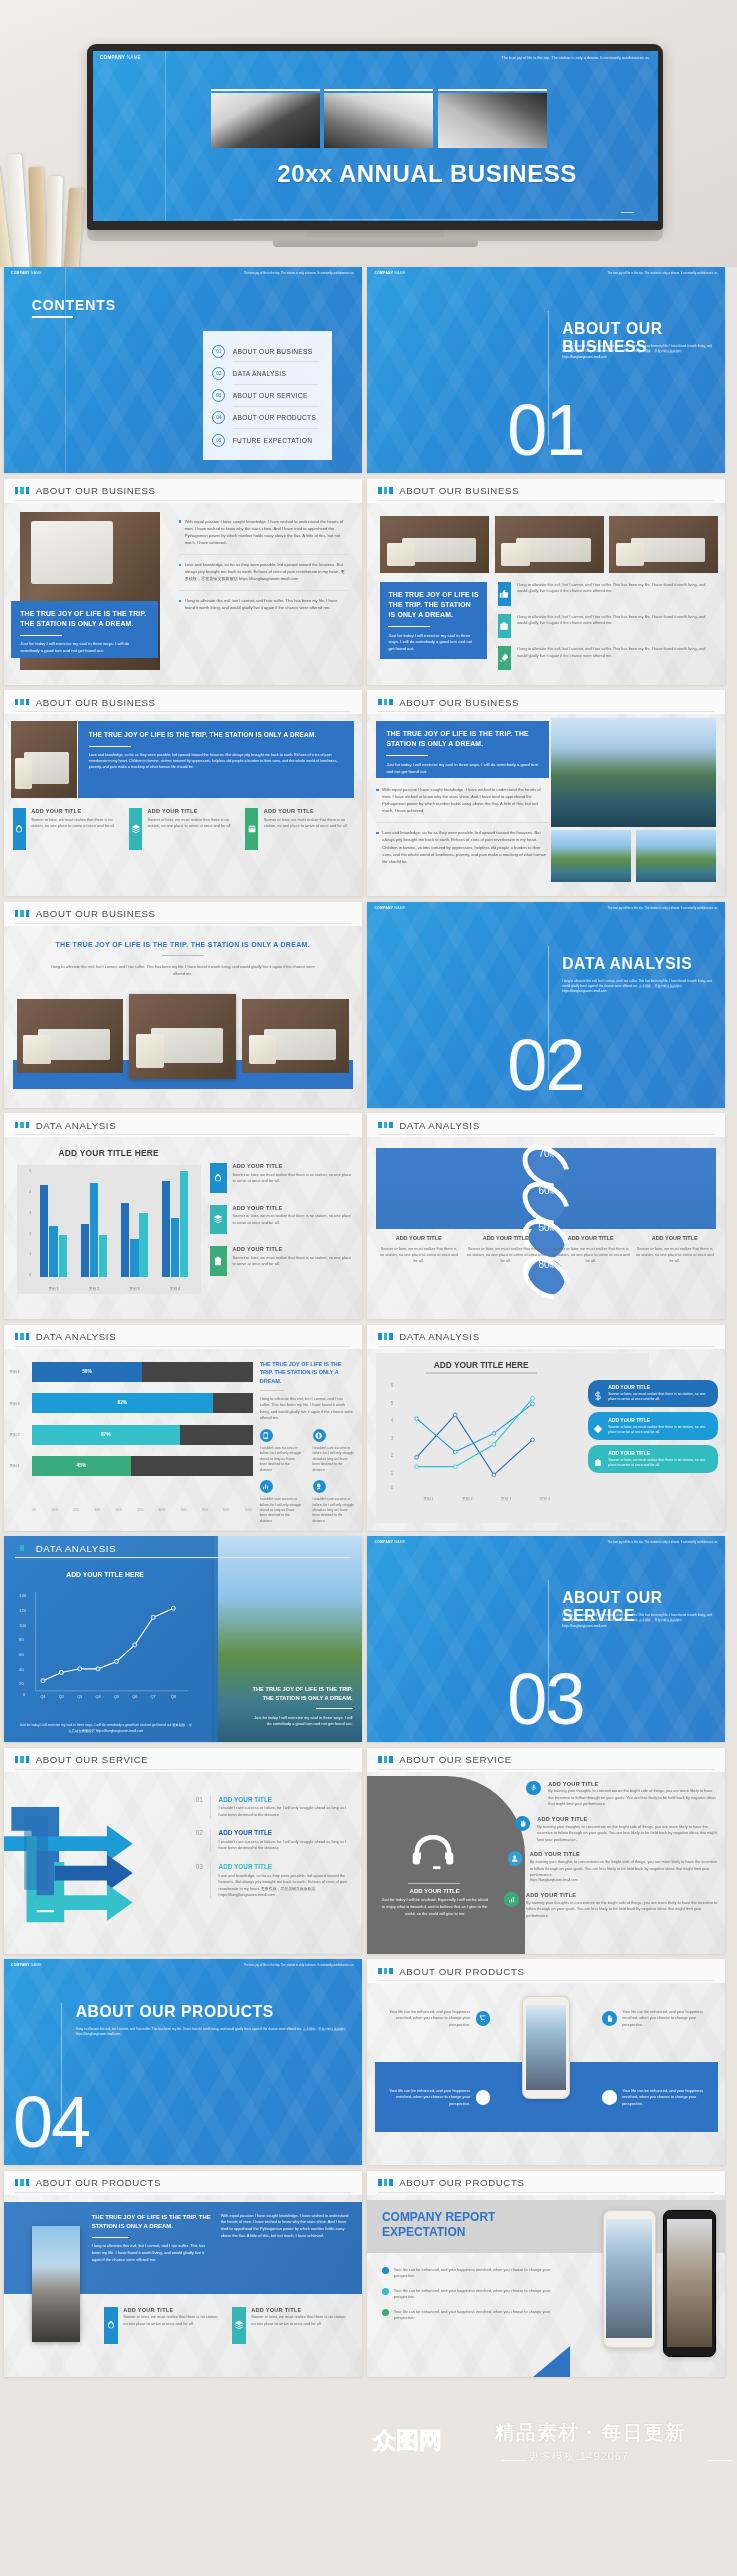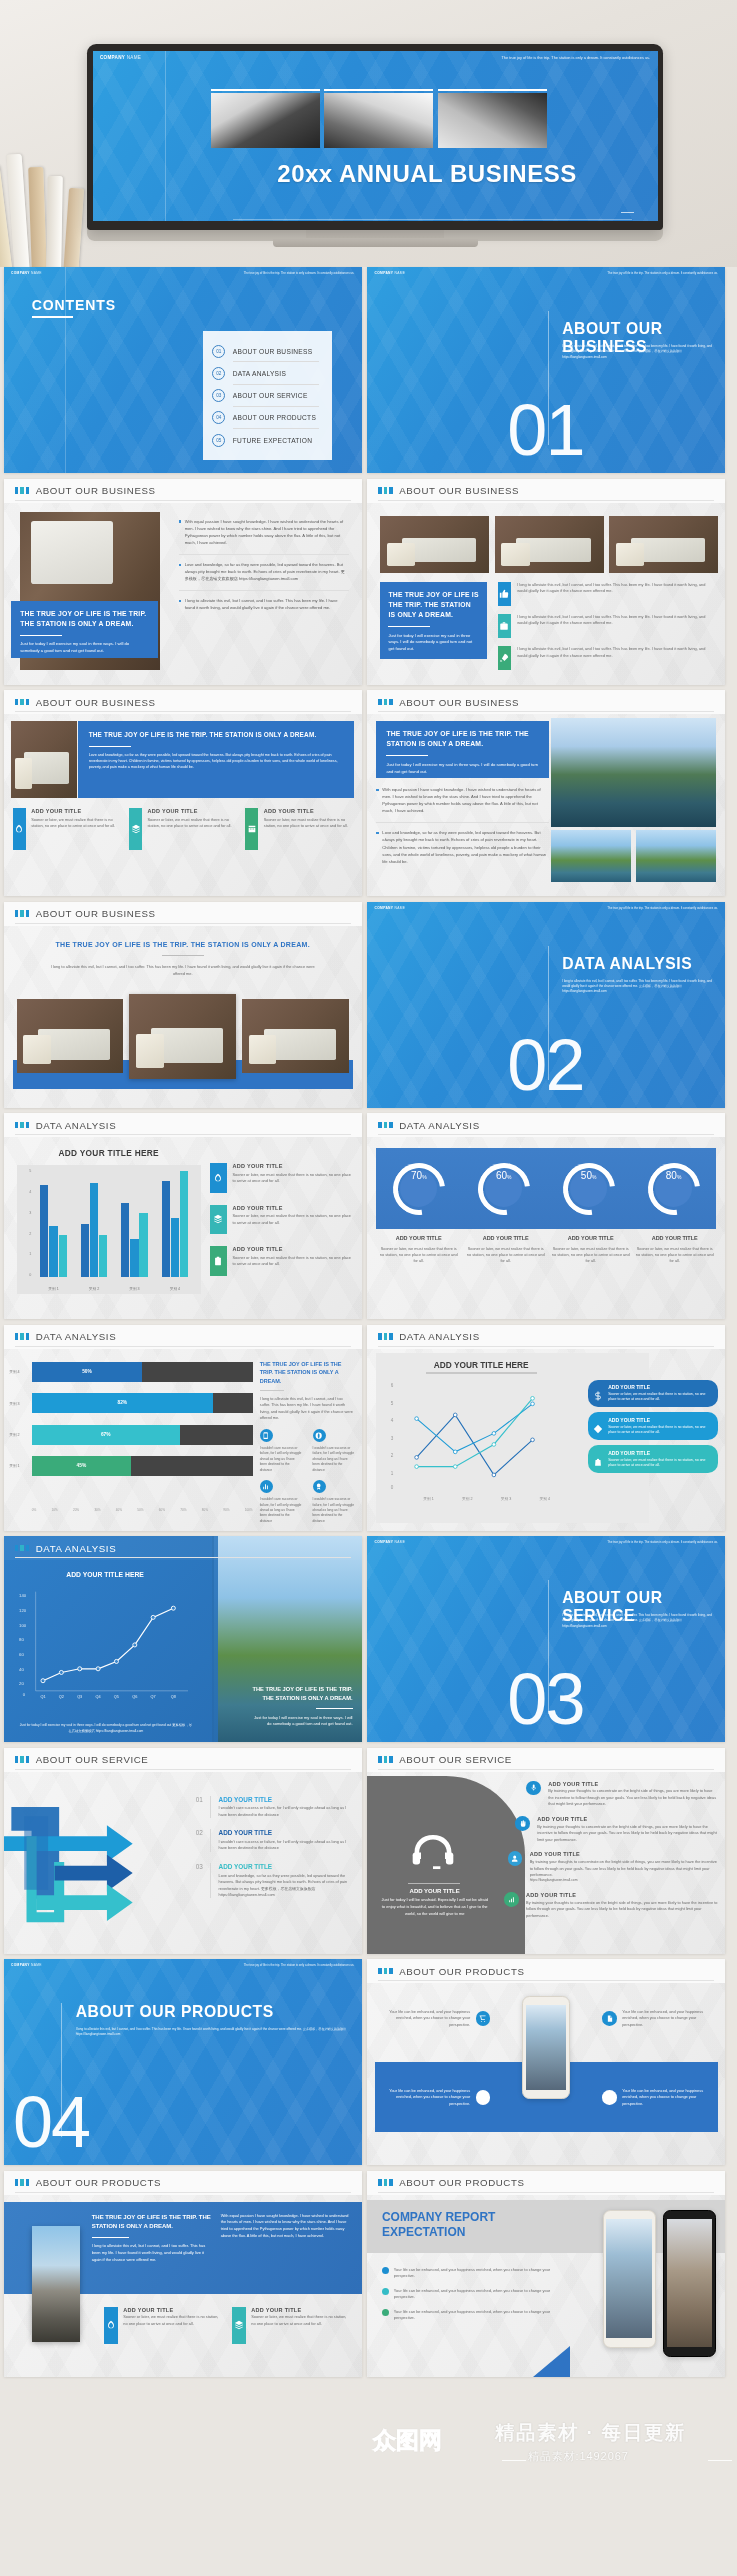--- a/index.html
+++ b/index.html
@@ -155,21 +155,21 @@
   .cbar { width:8.3px; }
   .s1 { background:#2470b8; } .s2 { background:#2092cf; } .s3 { background:#35c0cc; }
   .cy { position:absolute; left:3.7px; top:3.7px; bottom:16.6px; width:11px;
      display:flex; flex-direction:column; justify-content:space-between; }
   .cy span { font-size:3.7px; color:#8a8a8a; text-align:right; }
   .cx { position:absolute; left:16.6px; right:5.5px; bottom:2.8px; display:flex; justify-content:space-around; }
   .cx span { font-size:3.7px; color:#7a7a7a; }
 
   
   .donut-band { position:absolute; left:9.2px; right:9.2px; top:35px; height:81px;
-     background:linear-gradient(180deg,#3f7fc9,#3a78c2); display:flex; align-items:center; justify-content:space-around; }
+     background:linear-gradient(180deg,#3f7fc9,#3a78c2); display:flex; align-items:center; justify-content:space-around;flex-direction:column; }
   .donut { width:52px; height:52px; position:relative; display:flex; align-items:center; justify-content:center; }
   .donut .ring { position:absolute; inset:0; border-radius:50%;
      border:5.5px solid #fff; border-right-color:transparent; transform:rotate(38deg); }
   .donut .core { width:37px; height:37px; border-radius:50%; background:#4681cb;
      display:flex; align-items:baseline; justify-content:center; color:#fff; }
   .donut .core b { font-size:10px; font-weight:400; }
   .donut .core i { font-size:5px; font-style:normal; }
   .dcol { position:absolute; top:122px; width:81px; text-align:center; }
   .dcol h5 { font-size:5.5px; font-weight:700; color:#4d4d4d; margin-bottom:4.6px; }
   .dcol p { font-size:3.9px; line-height:1.6; color:#6d6d6d; }
@@ -1163,15 +1163,15 @@
 
 </div>
 
 <div class="wm">
   <div class="wm-logo">
     <span>众图网</span>
   </div>
   <div class="wm-t1">精品素材 · 每日更新</div>
   <div class="wm-d1"></div>
     <div class="wm-d2"></div>
-  <div class="wm-t2">精品素材:1492067</div>
+  <div class="wm-t2">更多模板:1492067</div>
 </div>
 
 
 </body></html>

